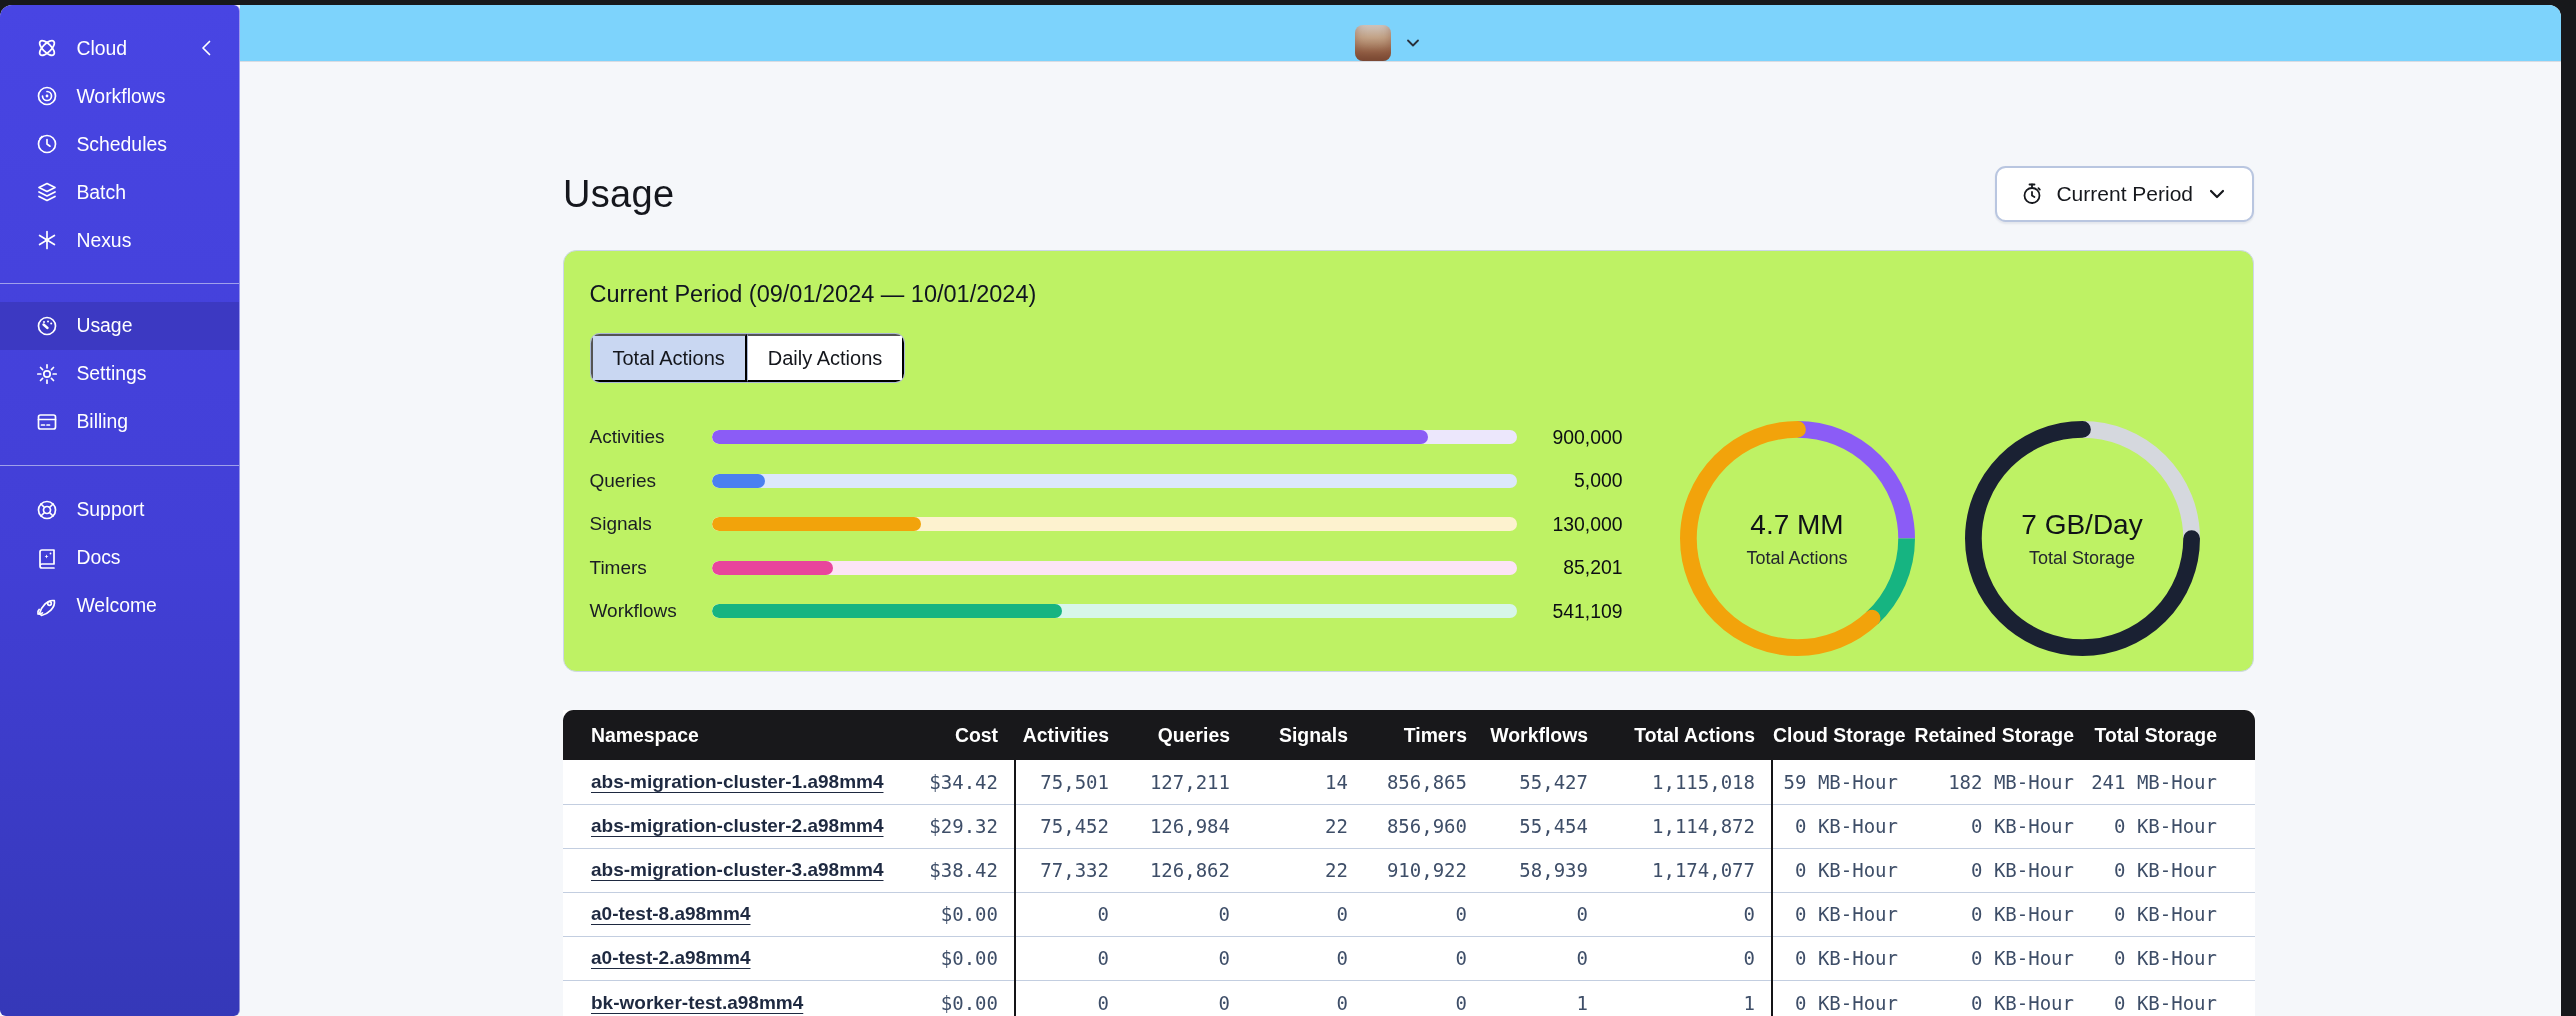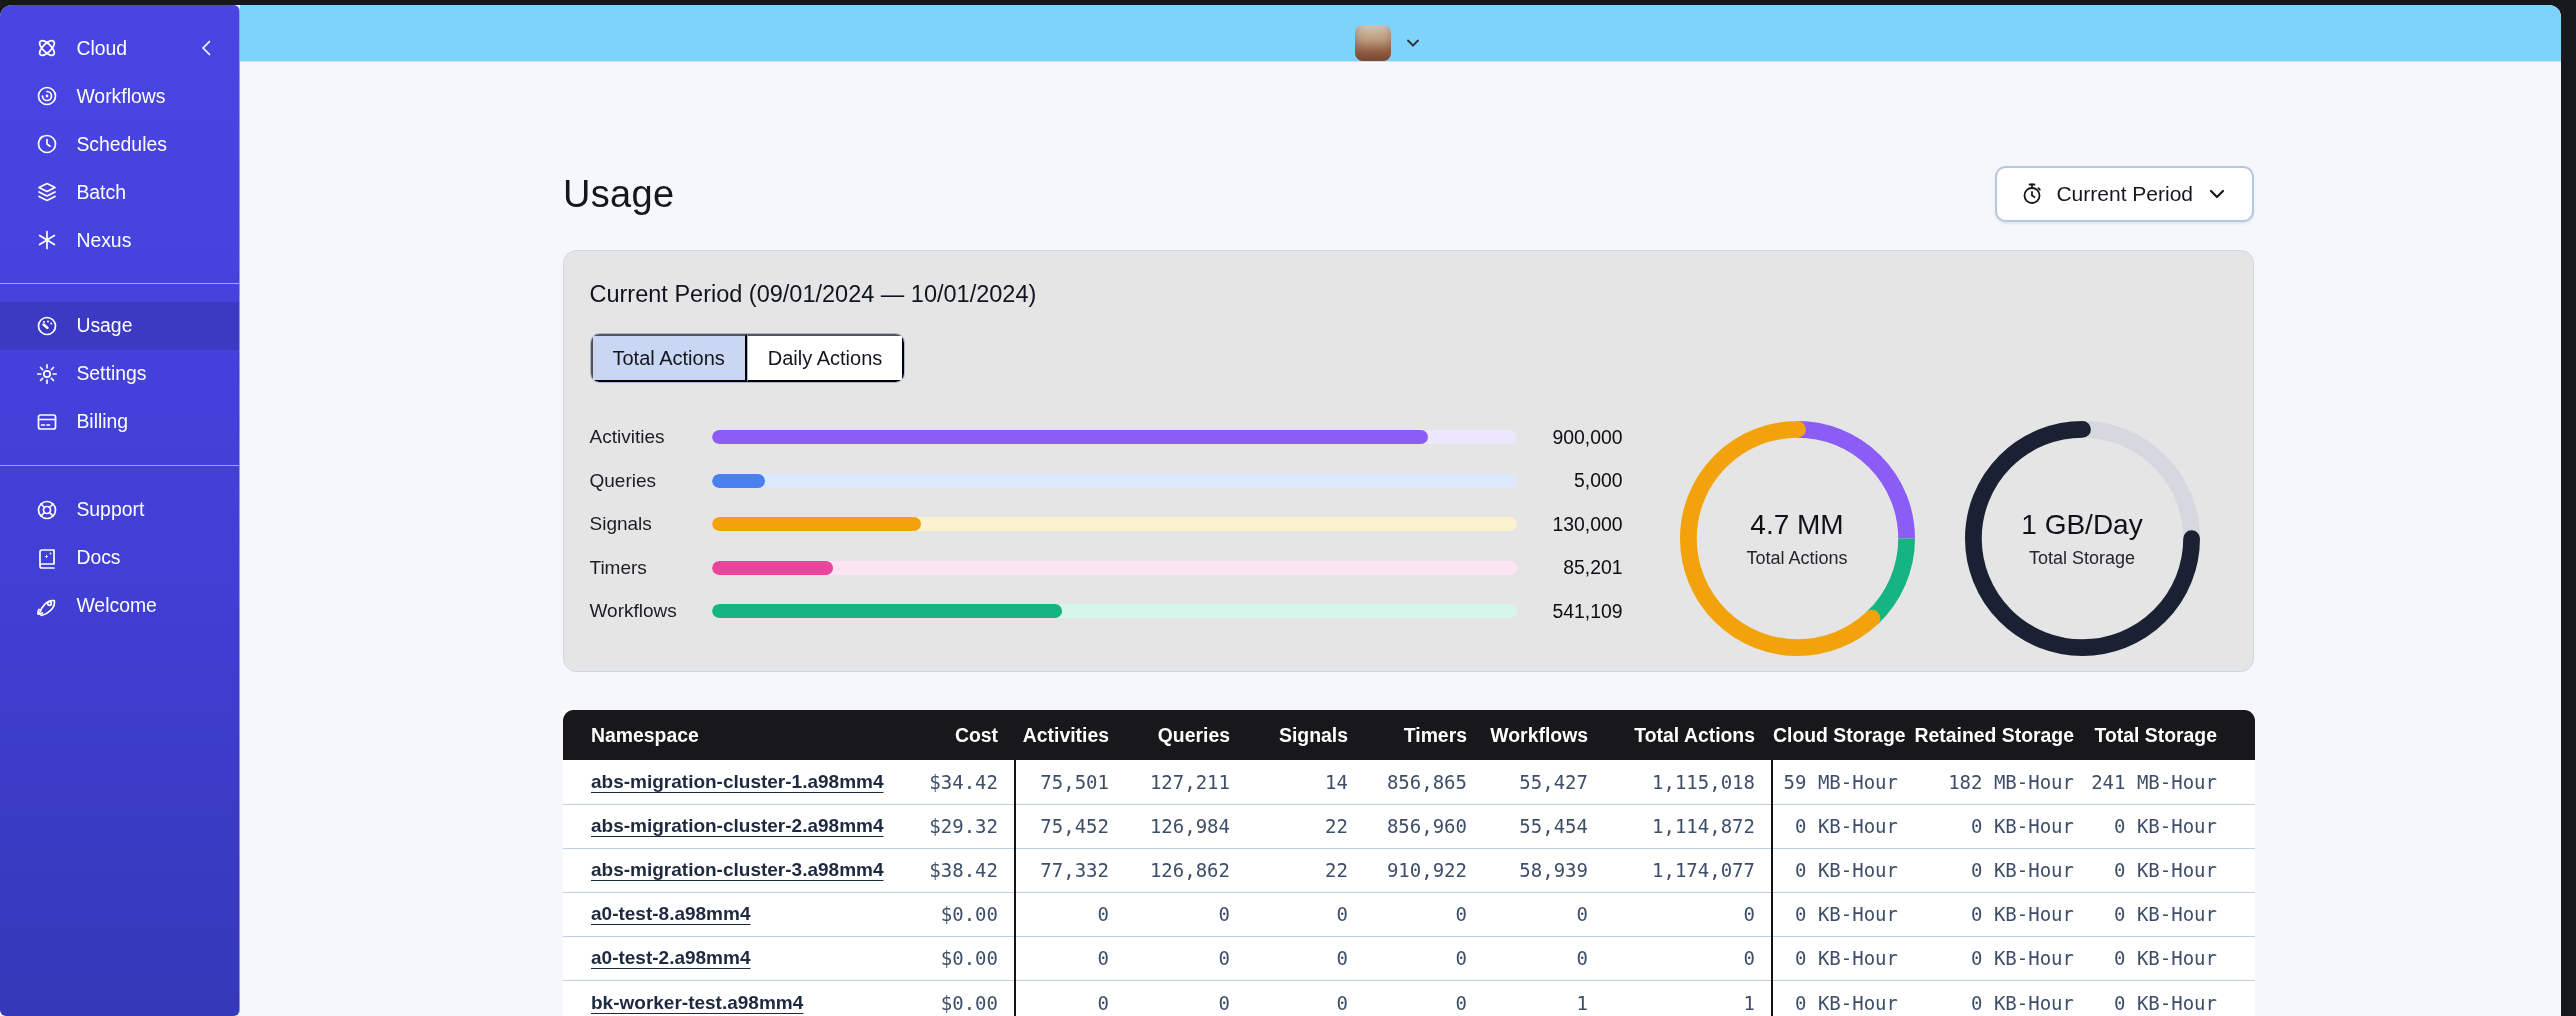--- a/index.html
+++ b/index.html
@@ -45,21 +45,21 @@
 
   .title-row { margin-top:101px; display:flex; align-items:center; justify-content:space-between; }
   h1.page-title { font-size:38px; font-weight:500; color:#15171d; letter-spacing:0.3px; }
   .period-btn { height:56px; background:#fff; border:2px solid #b9c6e0; border-radius:10.7px;
                 display:flex; align-items:center; gap:12px; padding:0 23px;
                 font-size:21px; font-weight:500; color:#16181d; cursor:pointer;
                 box-shadow:0 1.3px 2px rgba(30,40,80,.08); }
   .period-btn svg { width:24px; height:24px; }
 
   
-  .card { margin-top:28px; background:#e5e5e5; border:1.3px solid #ccd6e8; border-radius:13.4px;
+  .card { margin-top:28px; background:#bef264; border:1.3px solid #ccd6e8; border-radius:13.4px;
           height:422px; padding:29.5px 0 0 25.5px; overflow:hidden; }
   .card-title { font-size:23.5px; font-weight:500; color:#101420; }
   .tabs { margin-top:25.5px; display:inline-flex; border:1.3px solid #a9b6d3; border-radius:9.4px;
           overflow:hidden; background:#fff; }
   .tab { height:48px; display:flex; align-items:center; padding:0 20px; font-size:20px;
          font-weight:500; color:#14161c; background:#fff; cursor:pointer; }
   .tab.active { background:#c9d7f2; }
   .tab + .tab { border-left:1.3px solid #a9b6d3; }
 
   .chart-row { margin-top:35px; display:flex; align-items:center; }
@@ -323,21 +323,21 @@
                 </svg>
     <div class="donut-center">
       <div class="donut-value">4.7 MM</div>
       <div class="donut-label">Total Actions</div>
     </div></div>
               <div class="donut"><svg viewBox="0 0 360 360">
                   <circle cx="180" cy="180" r="163" fill="none" stroke="#d5d8de" stroke-width="25" pathLength="100" stroke-dasharray="25 75" stroke-dashoffset="0" transform="rotate(-90 180 180)"></circle>
                   <circle cx="180" cy="180" r="163" fill="none" stroke="#1a2133" stroke-width="25" pathLength="100" stroke-dasharray="75 25" stroke-dashoffset="-25" stroke-linecap="round" transform="rotate(-90 180 180)"></circle>
                 </svg>
     <div class="donut-center">
-      <div class="donut-value">1 GB/Day</div>
+      <div class="donut-value">7 GB/Day</div>
       <div class="donut-label">Total Storage</div>
     </div></div>
             </div>
         </div>
       </section>
 
       <table class="ns-table">
         <thead>
             <tr id="thead-row">
               <th style="width: 288px;">Namespace</th>

